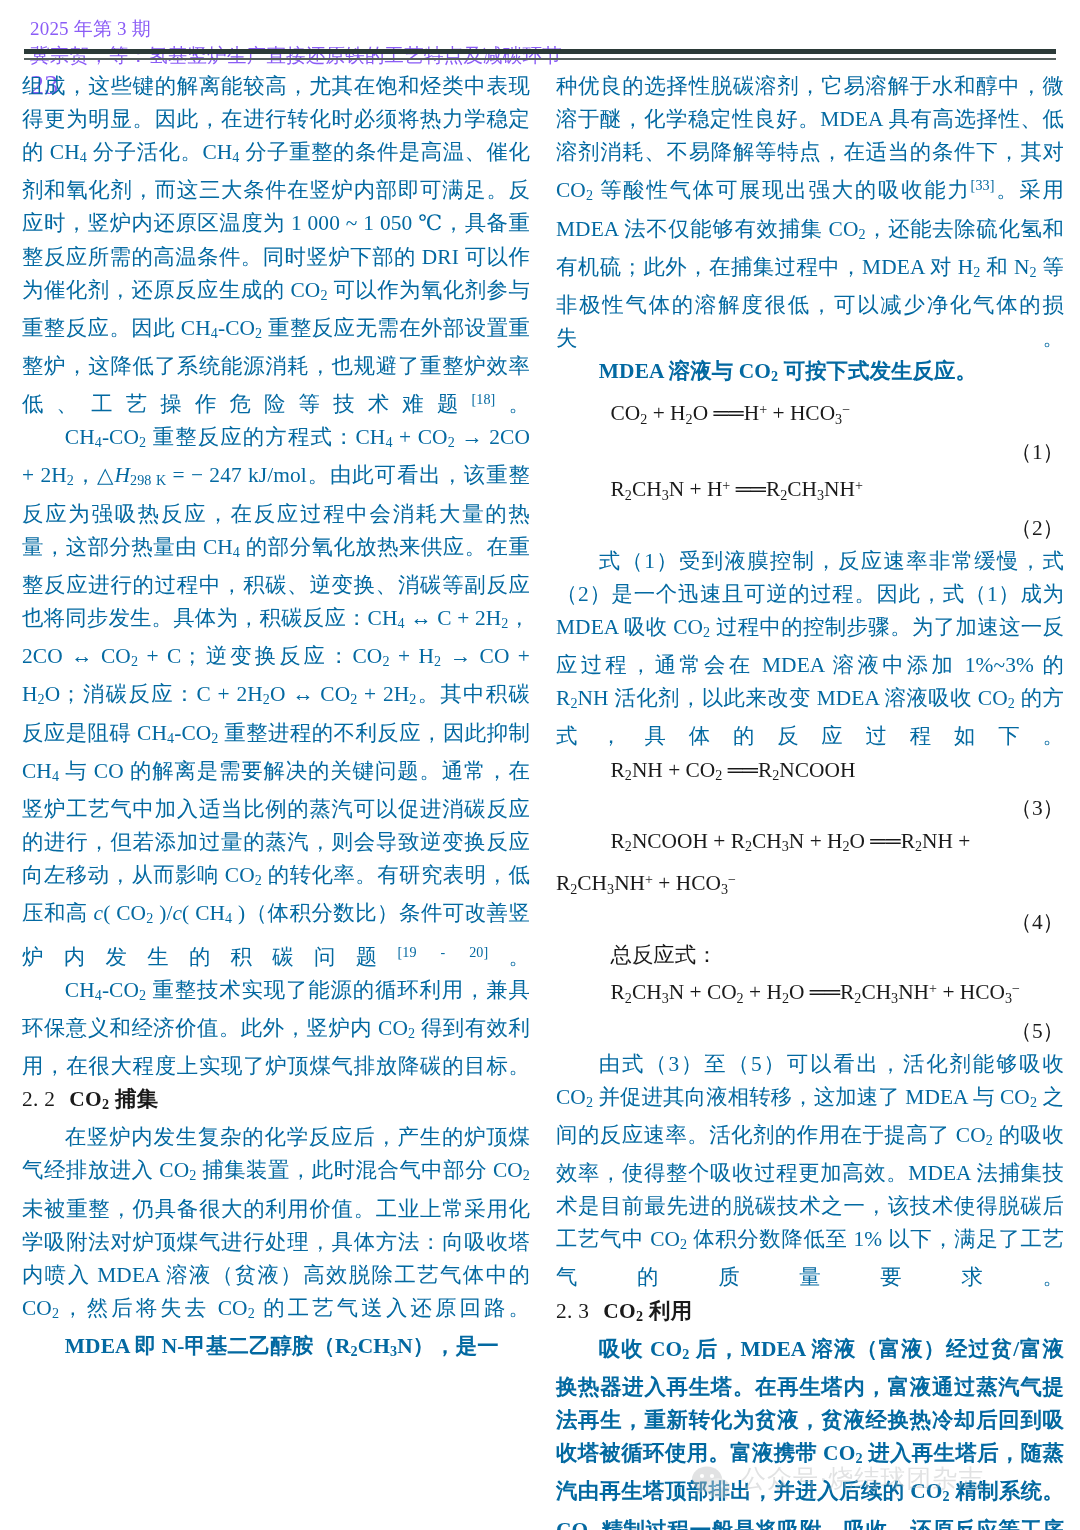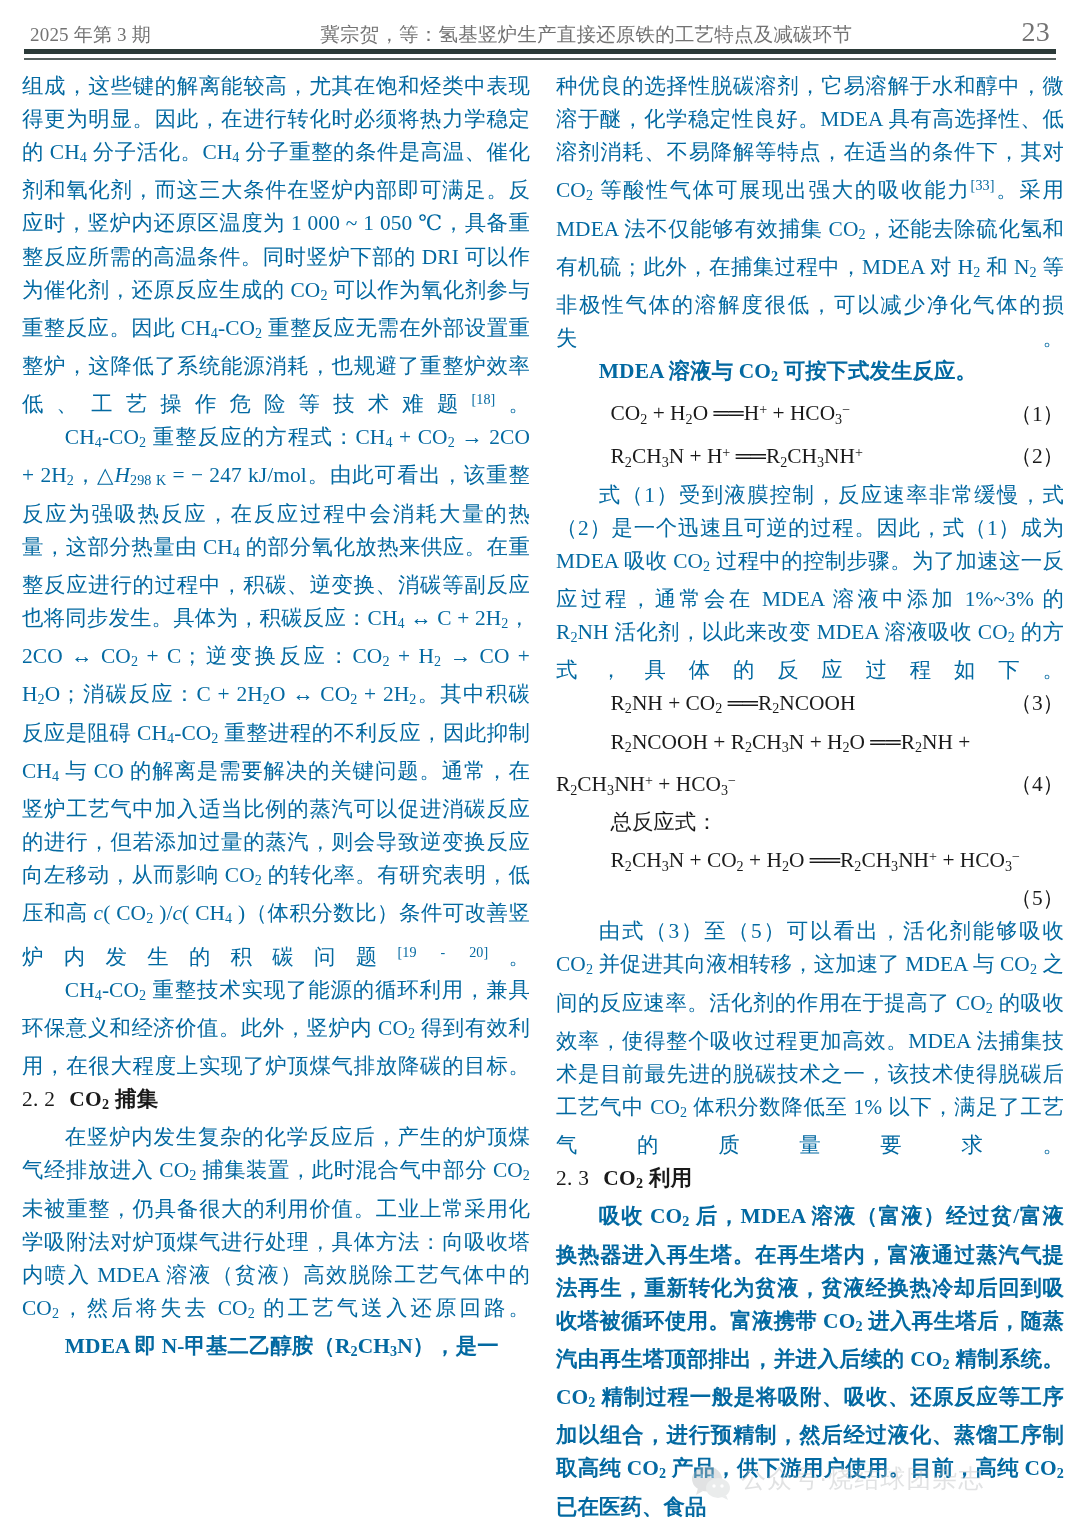--- a/index.html
+++ b/index.html
@@ -26,22 +26,23 @@
   
   .running-head {
     position: absolute;
     top: 16px;
     left: 30px;
     right: 30px;
     height: 30px;
     display: flex;
     align-items: baseline;
     font-size: 19px;
-    color: #737373;
+    color: #8b5cf6;
     letter-spacing: 0.2px;
+    flex-direction: column;
   }
   .rh-left {
     flex: 0 0 auto;
     white-space: nowrap;
   }
   .rh-center {
     flex: 1 1 auto;
     text-align: center;
     white-space: nowrap;
     font-size: 19.5px;
@@ -116,20 +117,21 @@
   .ref { font-size: 0.66em; vertical-align: 0.5em; }
   .ital { font-style: italic; }
 
   
   .eq-row {
     display: flex;
     align-items: baseline;
     font-size: 21.4px;
     line-height: 33.1px;
     white-space: nowrap;
+    flex-direction: column;
   }
   .eq-row .eq-body { padding-left: 2.55em; }
   .eq-row .eq-body.flush { padding-left: 0; }
   .eq-row .eq-num {
     margin-left: auto;
     padding-left: 10px;
   }
   .eq-plain {
     font-size: 21.4px;
     line-height: 33.1px;

